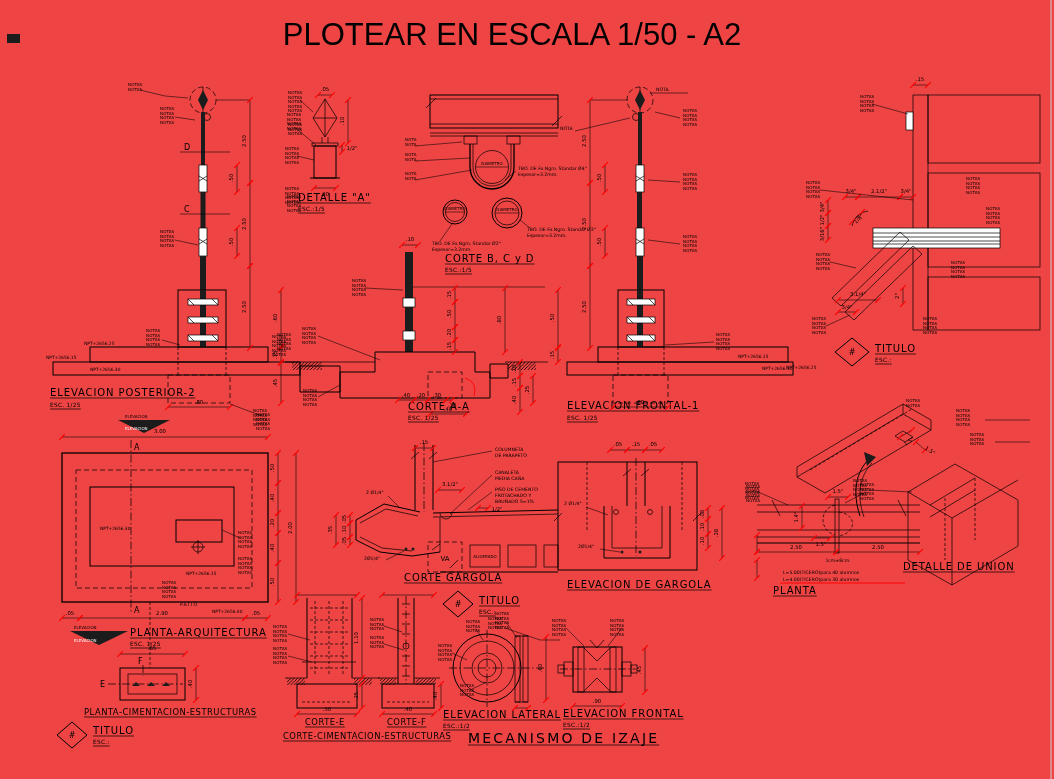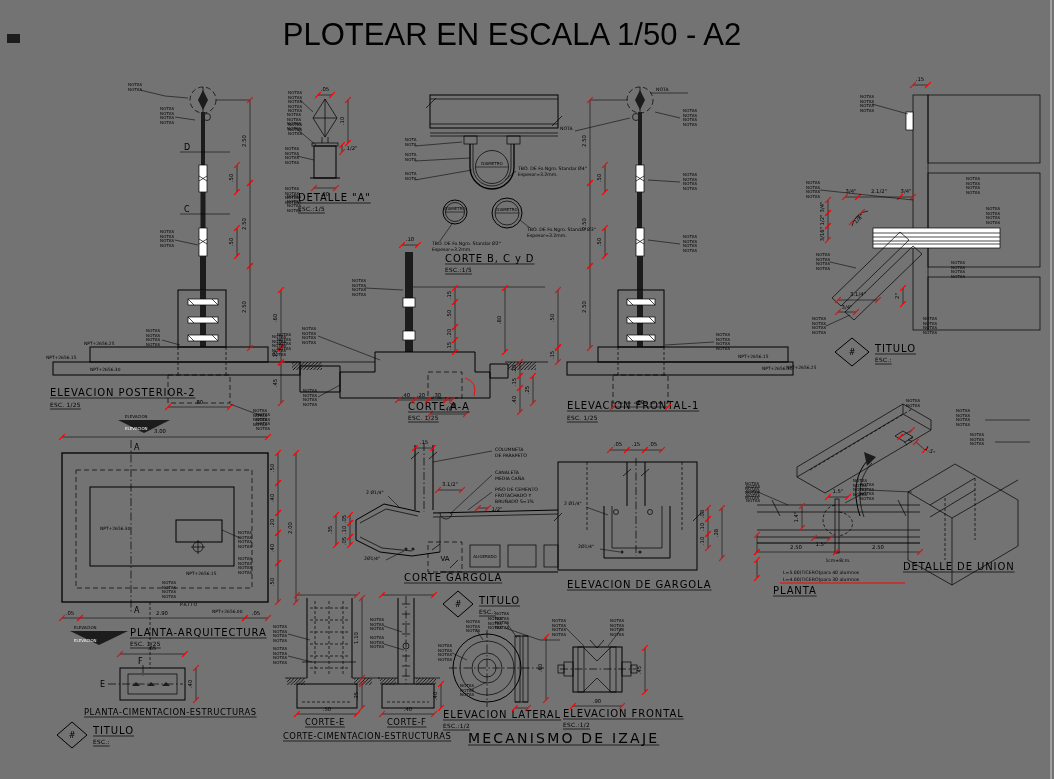--- a/index.html
+++ b/index.html
@@ -1,16 +1,16 @@
 <!DOCTYPE html>
 <html><head>
 <meta charset="utf-8">
 <style>
   html,body{margin:0;padding:0;background:#fff}
-  .sheet{position:relative;width:1054px;height:779px;background:#737373;overflow:hidden;
+  .sheet{position:relative;width:1054px;height:779px;background:#ef4444;overflow:hidden;
          font-family:"DejaVu Sans",sans-serif}
   svg{display:block}
   svg text{fill:#000;font-family:"DejaVu Sans",sans-serif}
   .s  {stroke:#000;fill:none;stroke-width:1}
   .s8 {stroke:#000;fill:none;stroke-width:.7}
   .s12{stroke:#000;fill:none;stroke-width:1.3}
   .f  {fill:#1c1c1c;stroke:none}
   .wh {fill:#fff}
   .dash{stroke-dasharray:5 3}
   .dsh2{stroke-dasharray:3 2}

